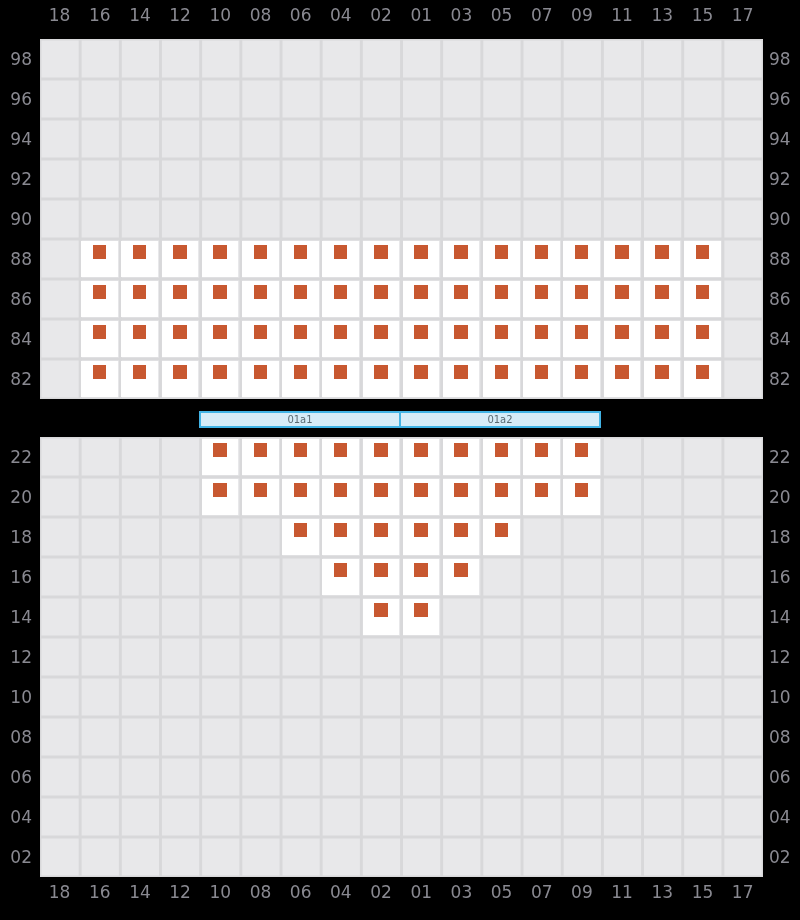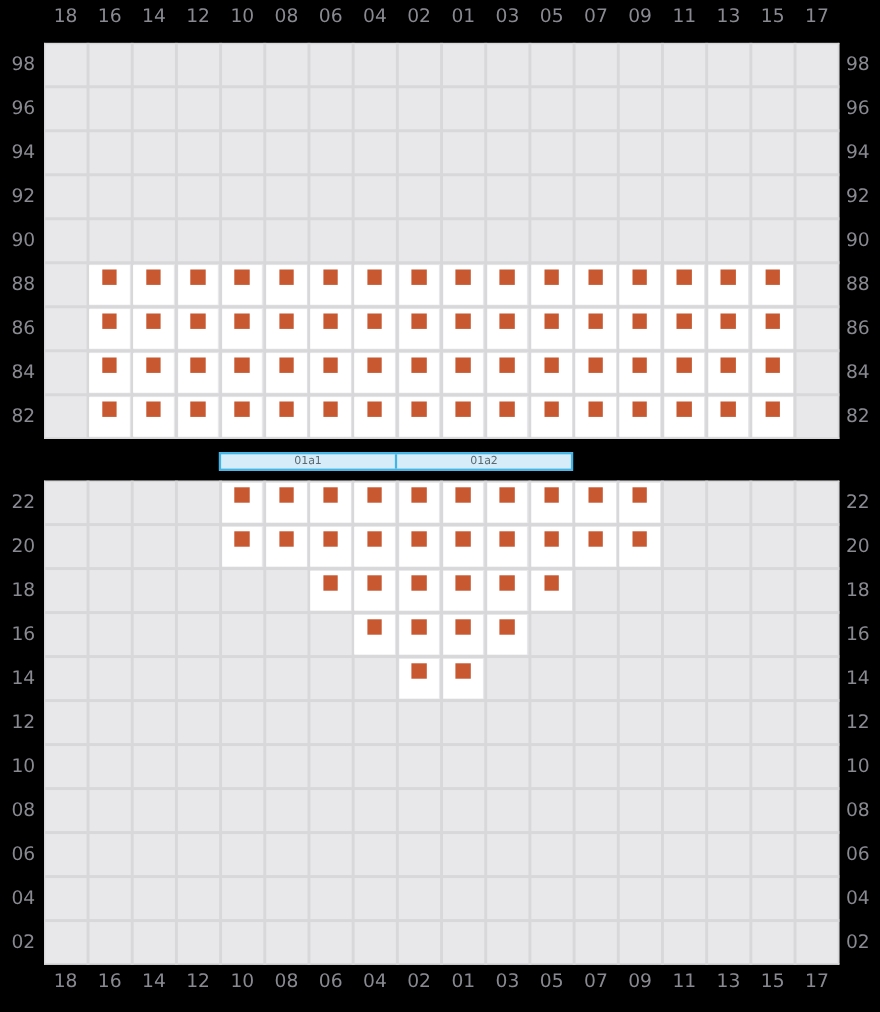--- a/index.html
+++ b/index.html
@@ -38,21 +38,21 @@
   .col-label{height:27px;}
   .row-label{height:40px;line-height:40px;width:30px;}
   .row-label.left{text-align:right;}
   .row-label.right{text-align:left;}
   .seat{position:absolute;background:var(--seat-cell);z-index:2;}
   .seat .marker{
     width:13.5px;height:13.5px;background:var(--seat-marker);
     margin:4.5px auto 0 auto;
   }
   #stage-bar{
-    position:absolute;left:199px;top:411px;width:322px;height:17px;
+    position:absolute;left:199px;top:411px;width:402px;height:17px;
     box-sizing:border-box;border:2px solid var(--stage-border);
     background:var(--stage-fill);display:flex;z-index:3;
   }
   .stage-seg{
     flex:1 1 0;display:flex;align-items:center;justify-content:center;
     color:var(--stage-label);font-size:10px;line-height:11px;
   }
   .stage-seg + .stage-seg{border-left:2px solid var(--stage-border);}
 </style>
 </head>

